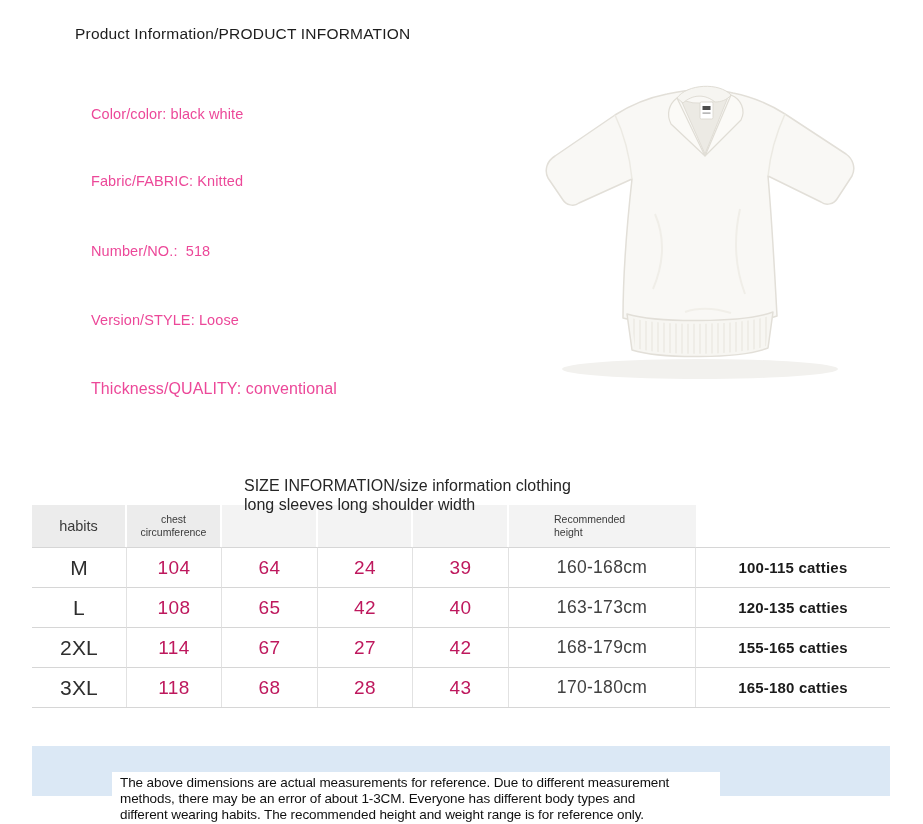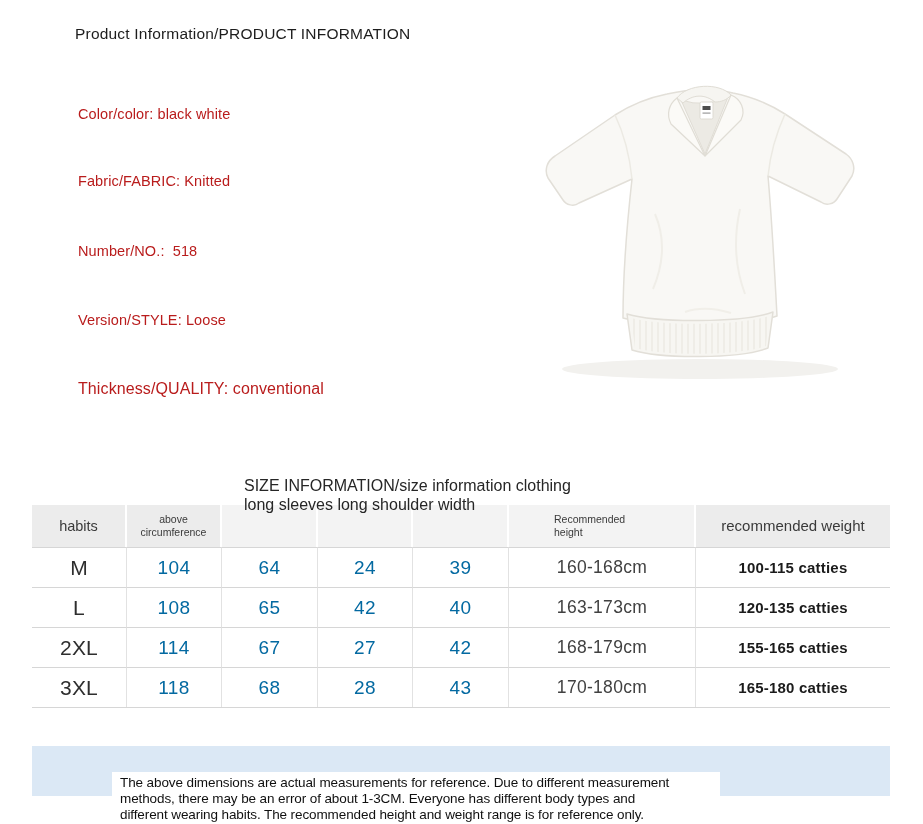--- a/index.html
+++ b/index.html
@@ -1,21 +1,21 @@
 <!DOCTYPE html>
 <html><head>
 <meta charset="utf-8">
 <style>
   html,body{margin:0;padding:0;background:#fff;}
   .page{position:relative;width:923px;height:824px;background:#ffffff;overflow:hidden;
         font-family:"Liberation Sans",sans-serif;color:#222;}
   .abs{position:absolute;}
 
   .page-title{left:75px;top:25px;font-size:15.5px;color:#1d1d1d;letter-spacing:.2px;}
-  .spec{left:78px;font-size:14.5px;color:#b91c1c;white-space:pre-wrap;letter-spacing:.1px;}
+  .spec{left:91px;font-size:14.5px;color:#ec4899;white-space:pre-wrap;letter-spacing:.1px;}
   #spec-0{top:106px;}
   #spec-1{top:173px;}
   #spec-2{top:243px;}
   #spec-3{top:312px;}
   #spec-4{top:380px;font-size:16px;}
 
   .photo{left:535px;top:64px;width:330px;height:326px;}
 
   .size-title{left:244px;top:477px;font-size:16px;line-height:18.5px;color:#262626;z-index:5;}
 
@@ -23,21 +23,21 @@
   .tr{display:grid;grid-template-columns:95px 95px 96px 95px 96px 187px 194px;}
   .th{height:42px;box-sizing:border-box;display:flex;align-items:center;justify-content:center;
       text-align:center;font-size:10.5px;color:#3a3a3a;white-space:pre-line;line-height:1.25;
       background:#ececec;border-right:2px solid #fff;}
   .th.light{background:#f3f3f3;}
   .th.big{font-size:14.5px;}
   .th.wbig{font-size:15px;}
   .th.left{justify-content:flex-start;padding-left:45px;text-align:left;}
   .th:last-child{border-right:none;}
   .td{height:40px;box-sizing:border-box;display:flex;align-items:center;justify-content:center;
-      background:#fff;font-size:19px;color:#0369a1;letter-spacing:.4px;
+      background:#fff;font-size:19px;color:#be185d;letter-spacing:.4px;
       border-right:1px solid #e2e2e2;border-top:1px solid #d6d6d6;}
   .td:last-child{border-right:none;}
   .td.size{font-size:21px;color:#2e2e2e;letter-spacing:.2px;}
   .td.height{font-size:17.5px;color:#414141;letter-spacing:.3px;}
   .td.weight{font-size:15px;font-weight:600;color:#1b1b1b;letter-spacing:.2px;}
 
   .footer-band{left:32px;top:746px;width:858px;height:50px;background:#dbe8f5;}
   .footer-box{left:112px;top:772px;width:608px;height:56px;background:#fff;
               box-sizing:border-box;padding:3px 8px 0 8px;z-index:2;}
   .footer-line{font-size:13.5px;line-height:15.9px;color:#101010;white-space:nowrap;letter-spacing:-.1px;}
@@ -94,28 +94,27 @@
   </svg>
 
   <div class="abs size-title">
     <div>SIZE INFORMATION/size information clothing</div>
     <div>long sleeves long shoulder width</div>
   </div>
 
   <div class="abs size-table">
     <div class="tr">
       <div class="th big">habits</div>
-      <div class="th">above
+      <div class="th">chest
 circumference</div>
       <div class="th light"></div>
       <div class="th light"></div>
       <div class="th light"></div>
       <div class="th light left">Recommended
 height</div>
-      <div class="th wbig">recommended weight</div>
     </div>
 
     <div class="tr">
       <div class="td size">M</div>
       <div class="td">104</div>
       <div class="td">64</div>
       <div class="td">24</div>
       <div class="td">39</div>
       <div class="td height">160-168cm</div>
       <div class="td weight">100-115 catties</div>

